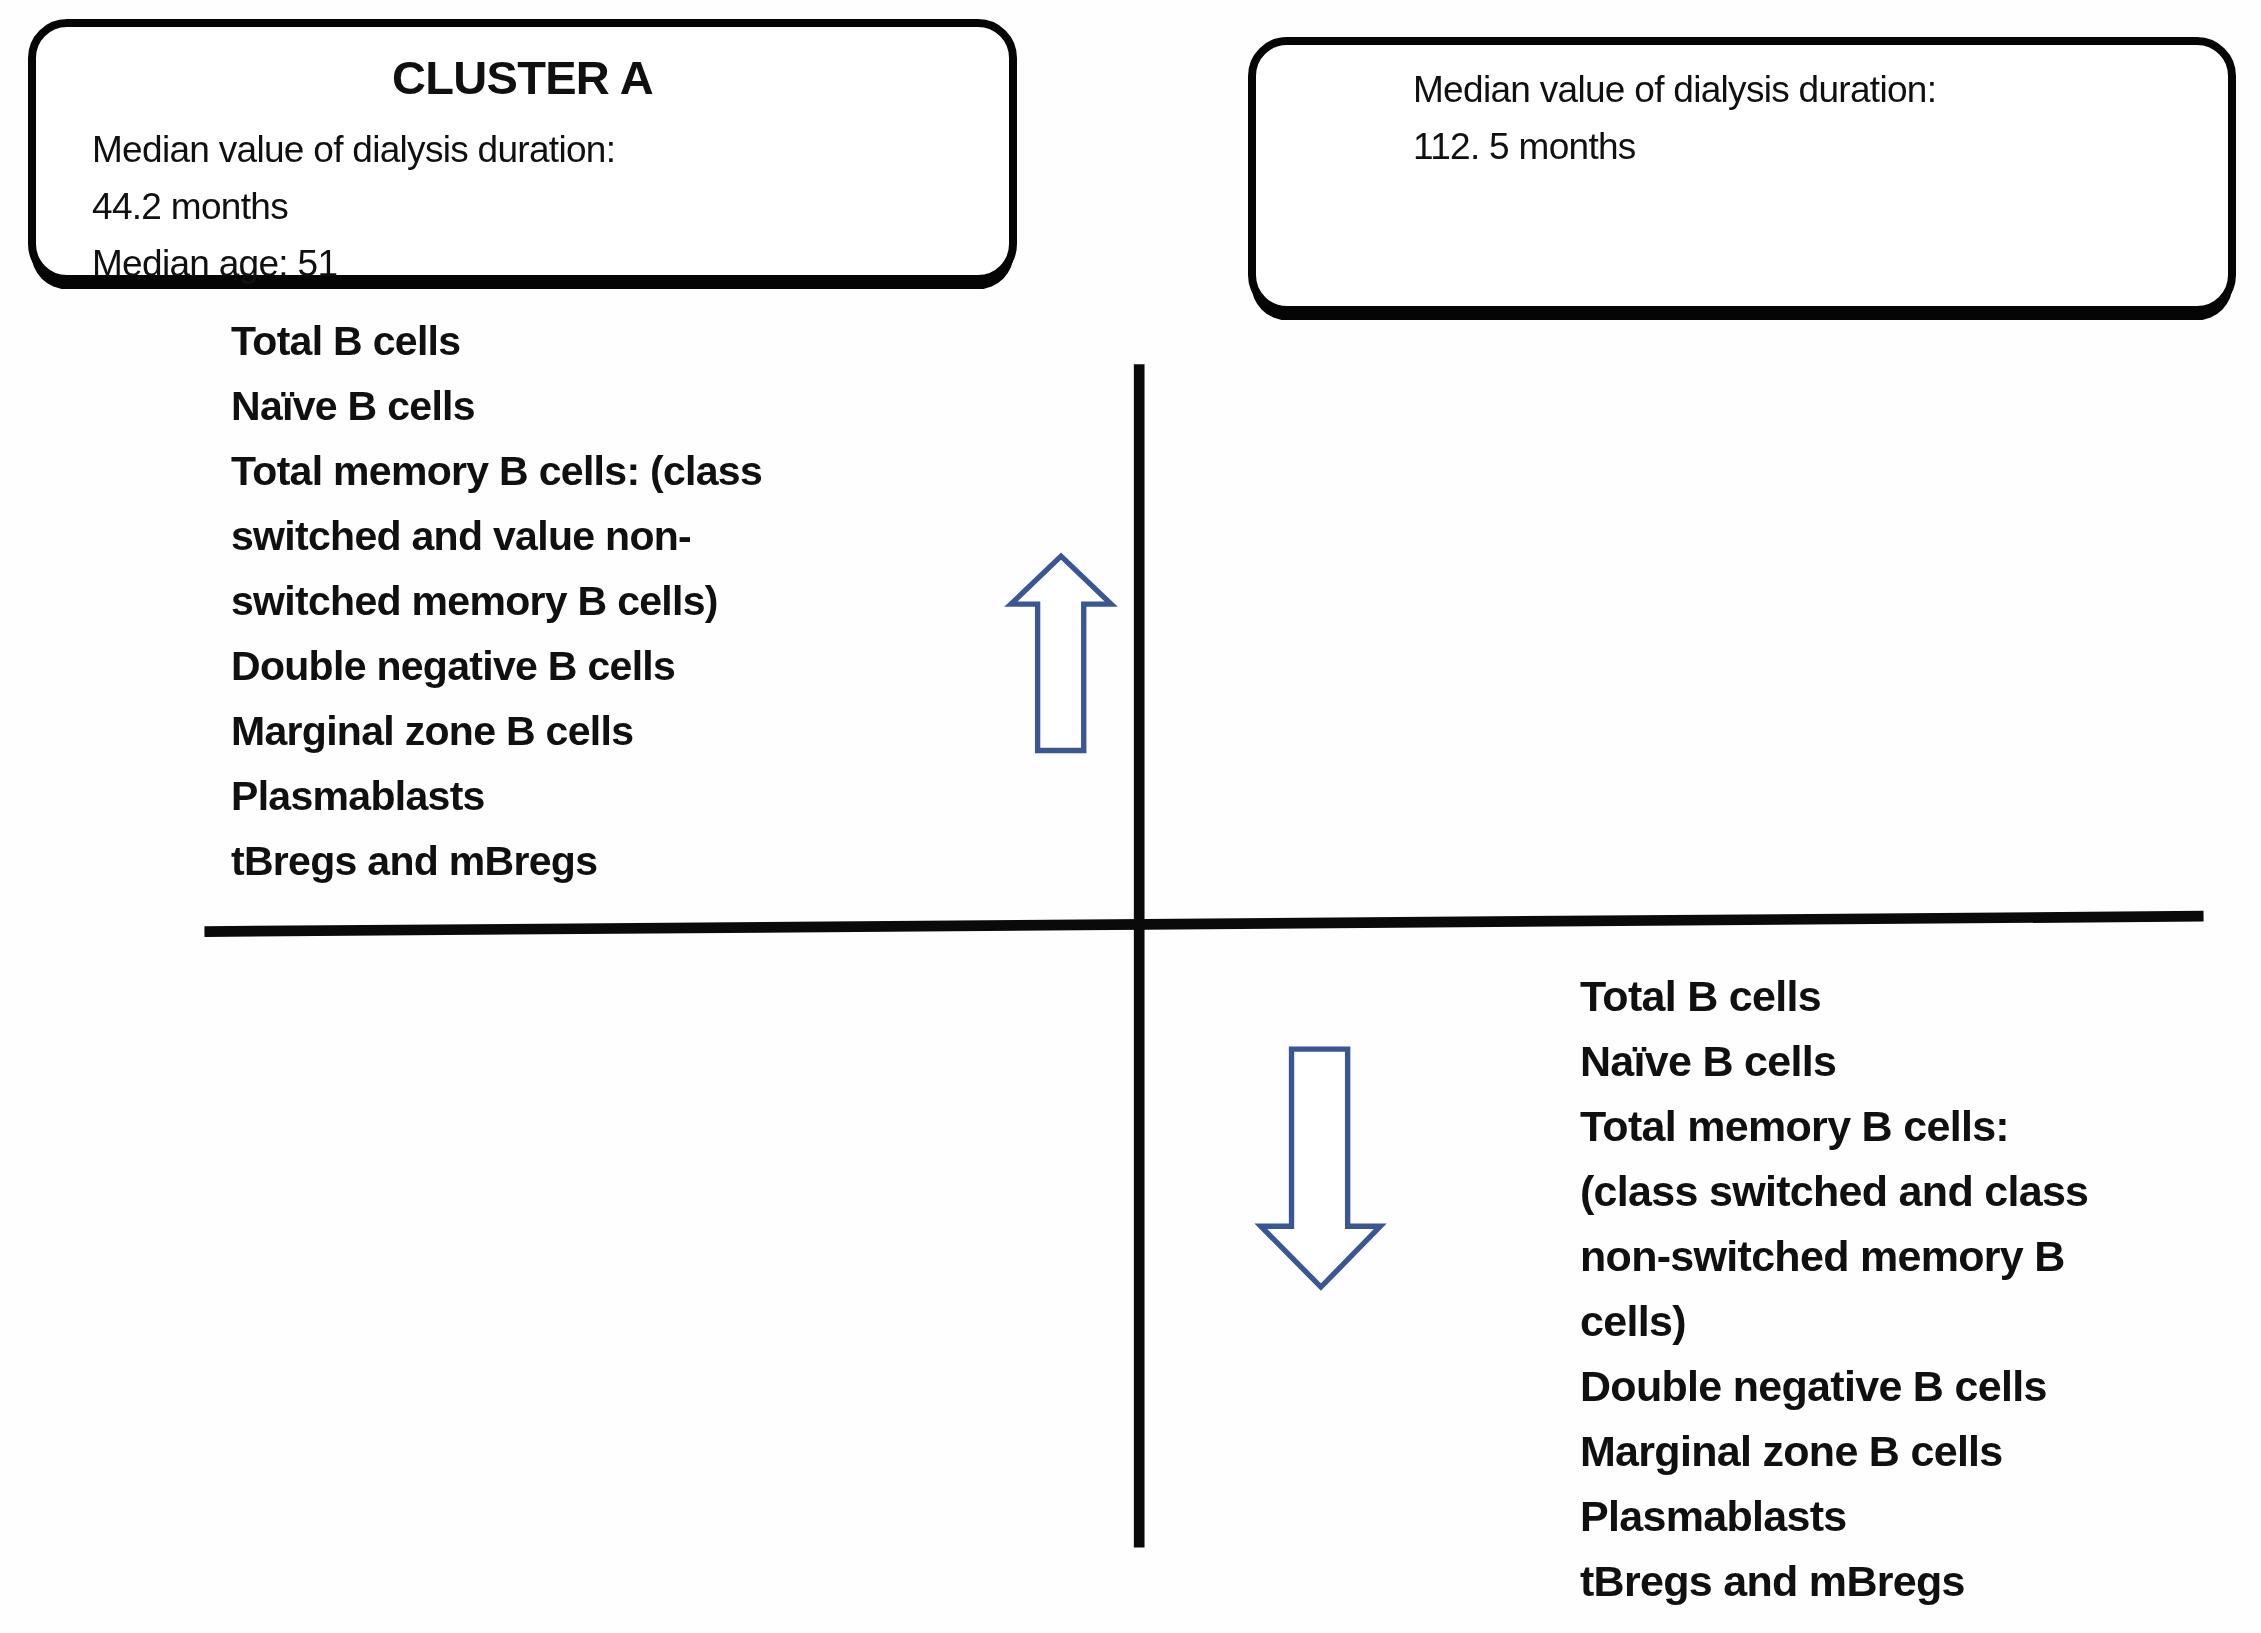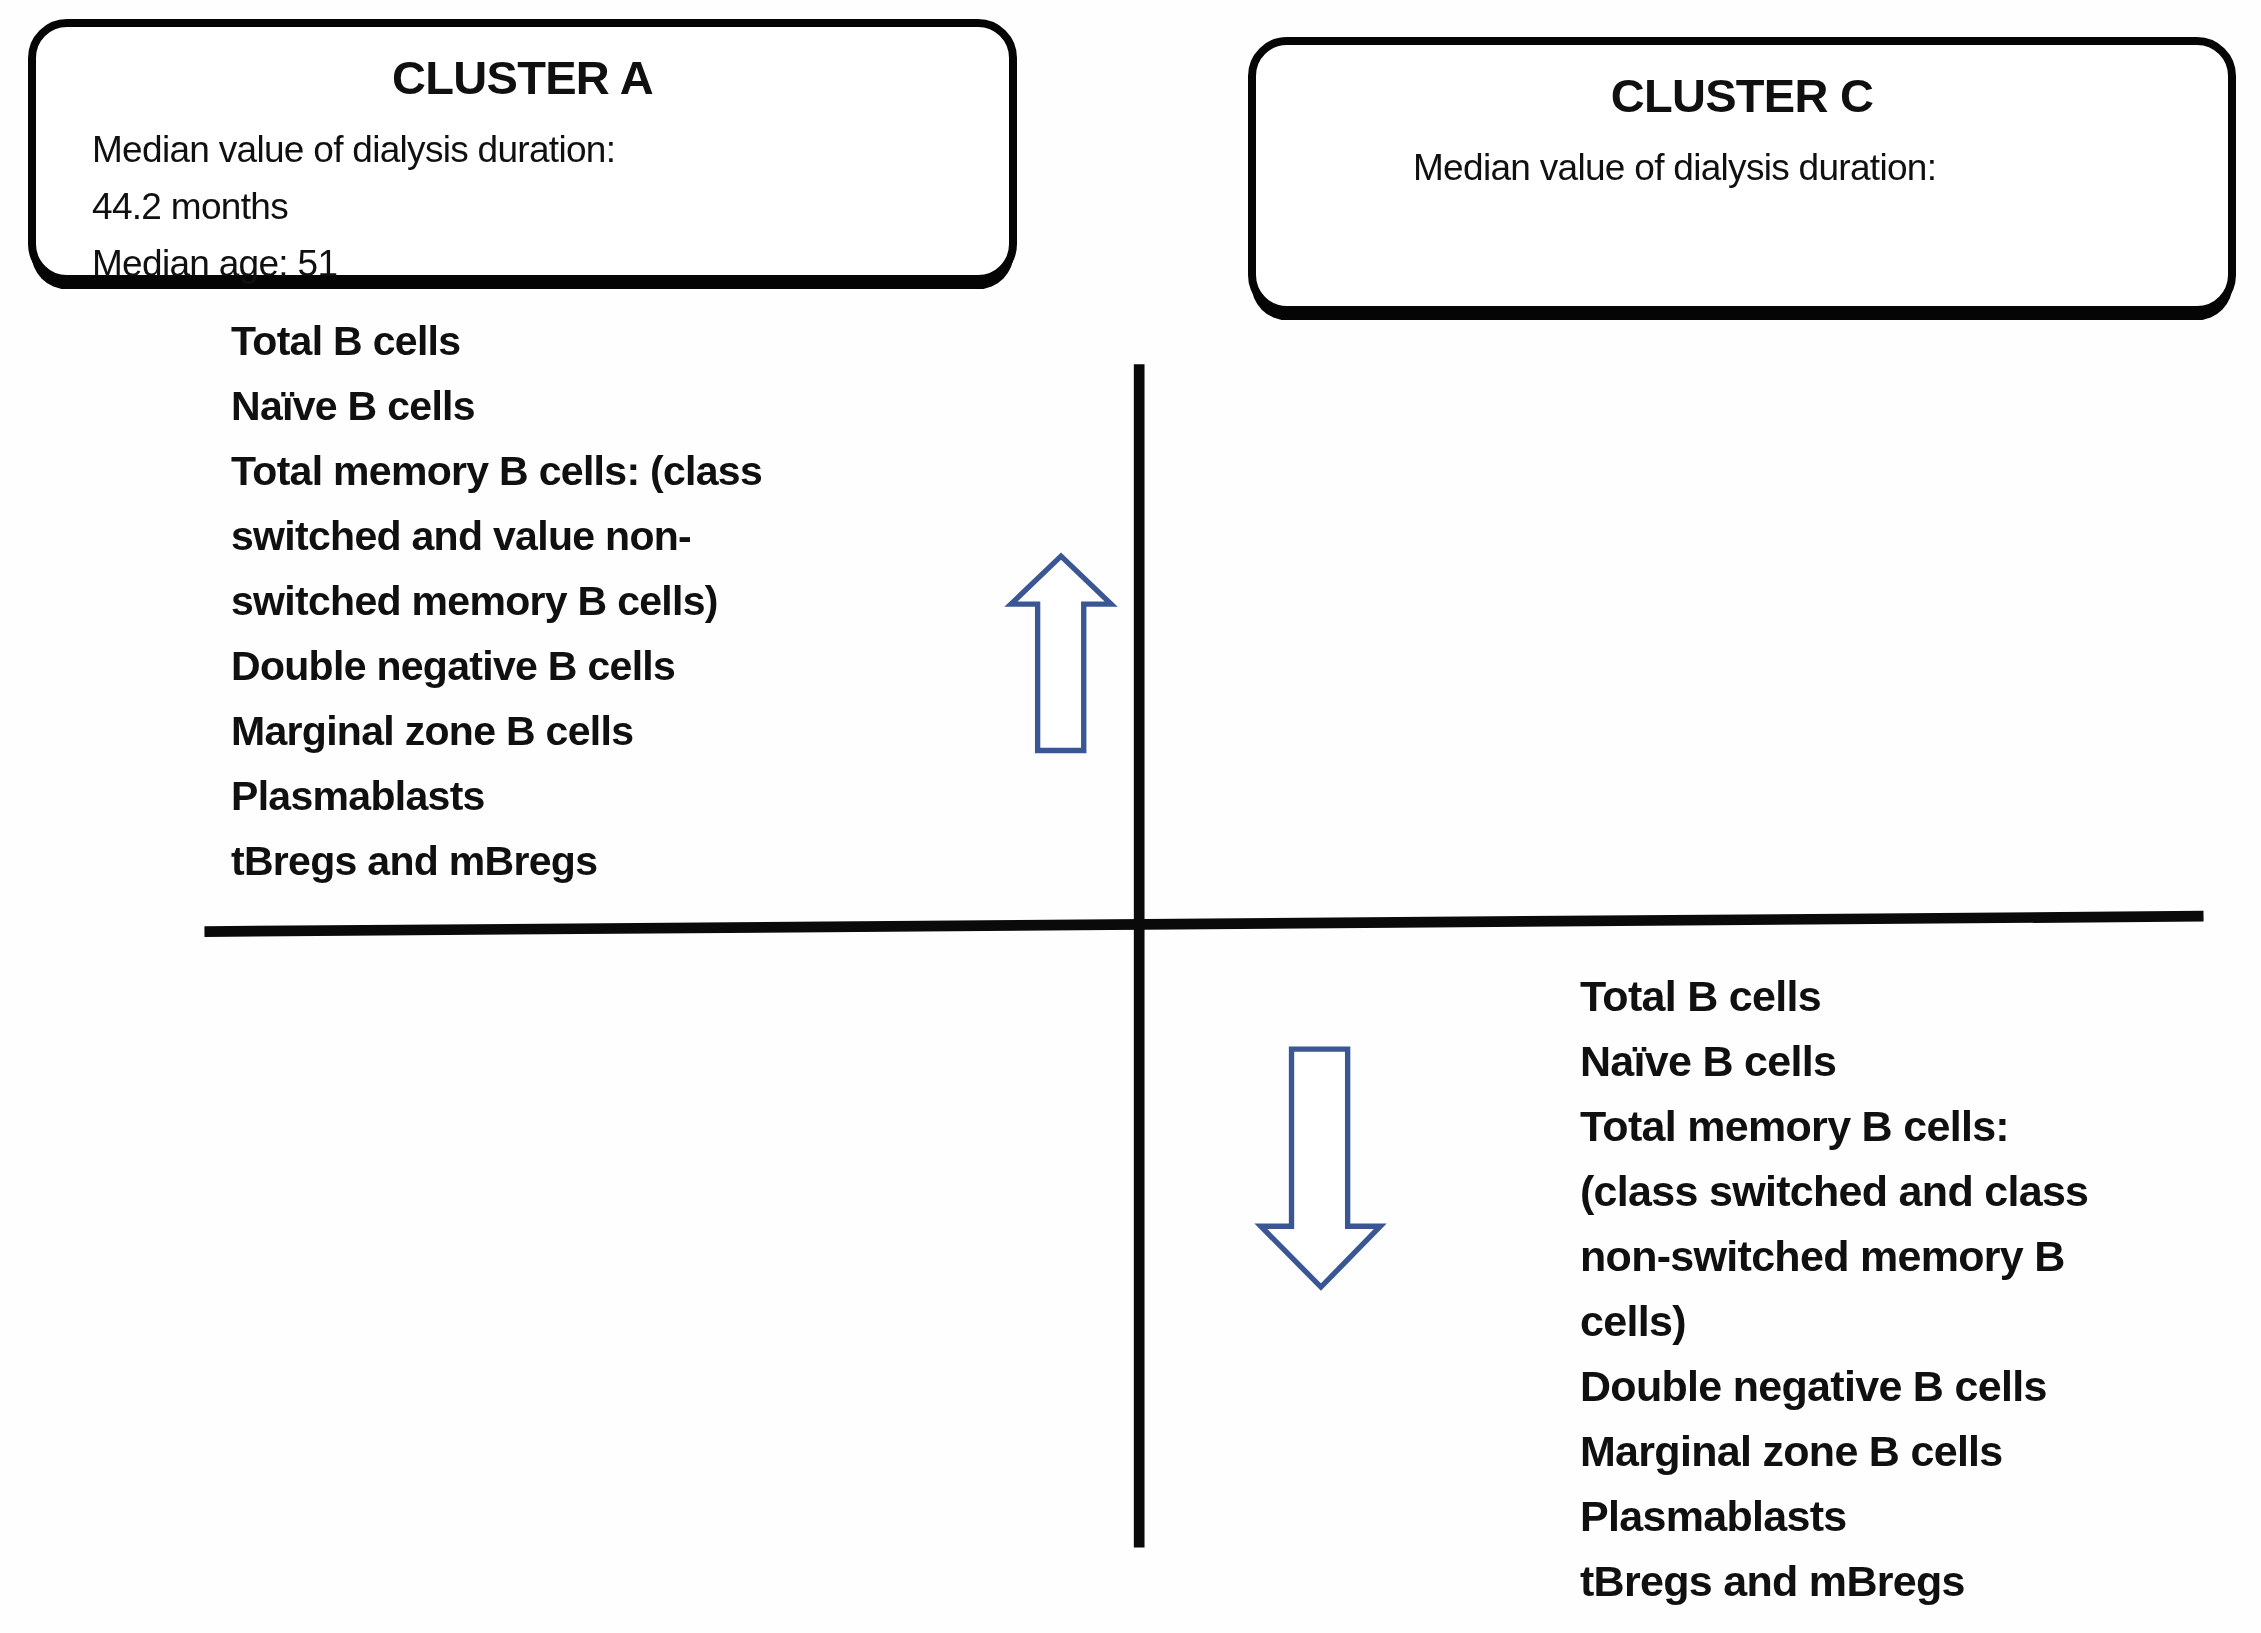--- a/index.html
+++ b/index.html
@@ -58,23 +58,23 @@
   <div class="cluster-box" id="box-a">
     <div class="box-title">CLUSTER A</div>
     <div class="box-body">
       <div>Median value of dialysis duration:</div>
       <div>44.2 months</div>
       <div>Median age: 51</div>
     </div>
   </div>
 
   <div class="cluster-box" id="box-c">
-    <div class="box-title">CLUSTER C</div>
     <div class="box-body">
       <div>Median value of dialysis duration:</div>
+      <div>112. 5 months</div>
     </div>
   </div>
 
   <div class="cell-list" id="list-up">
     <div>Total B cells</div>
     <div>Naïve B cells</div>
     <div>Total memory B cells: (class</div>
     <div>switched and value non-</div>
     <div>switched memory B cells)</div>
     <div>Double negative B cells</div>

